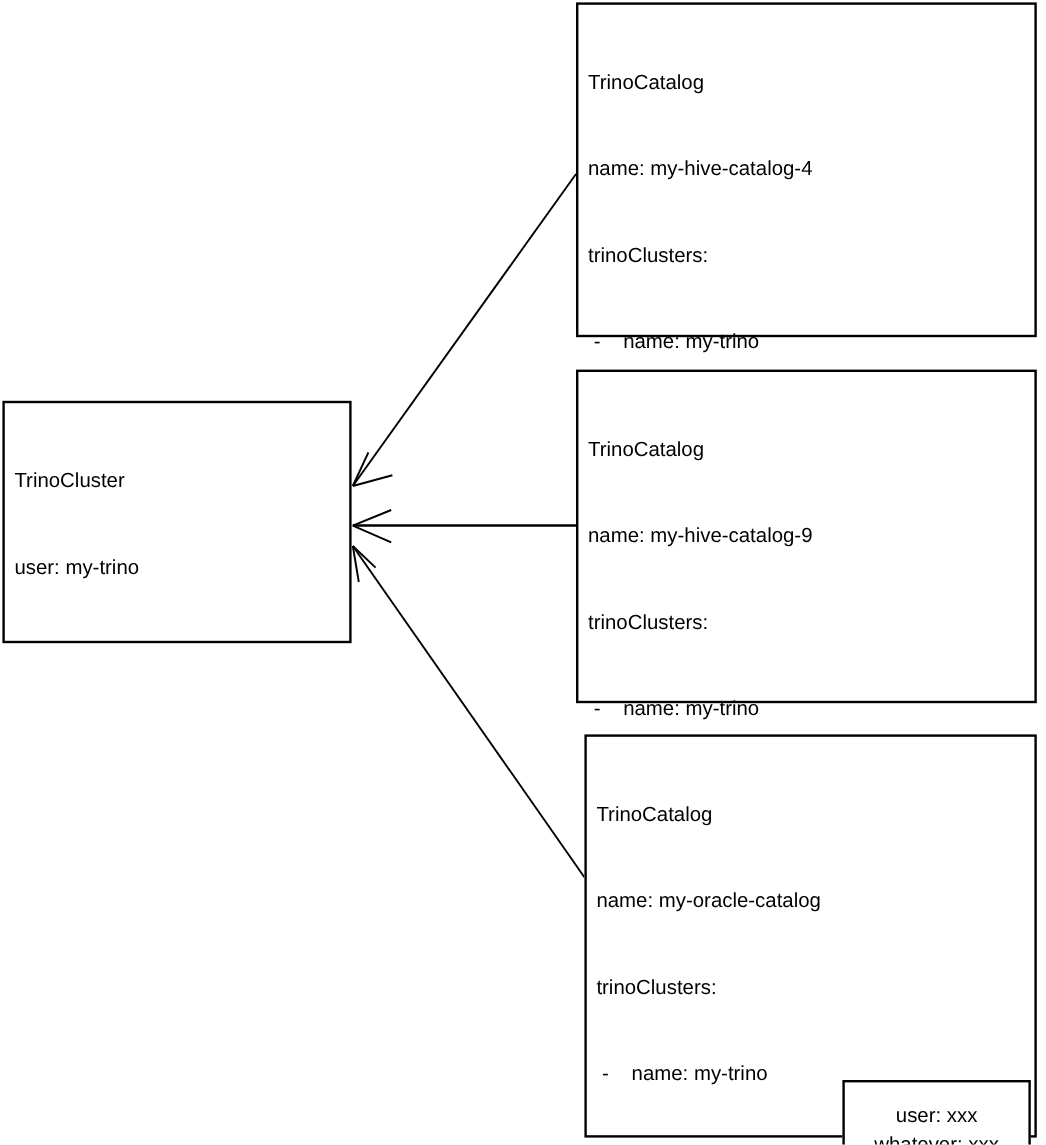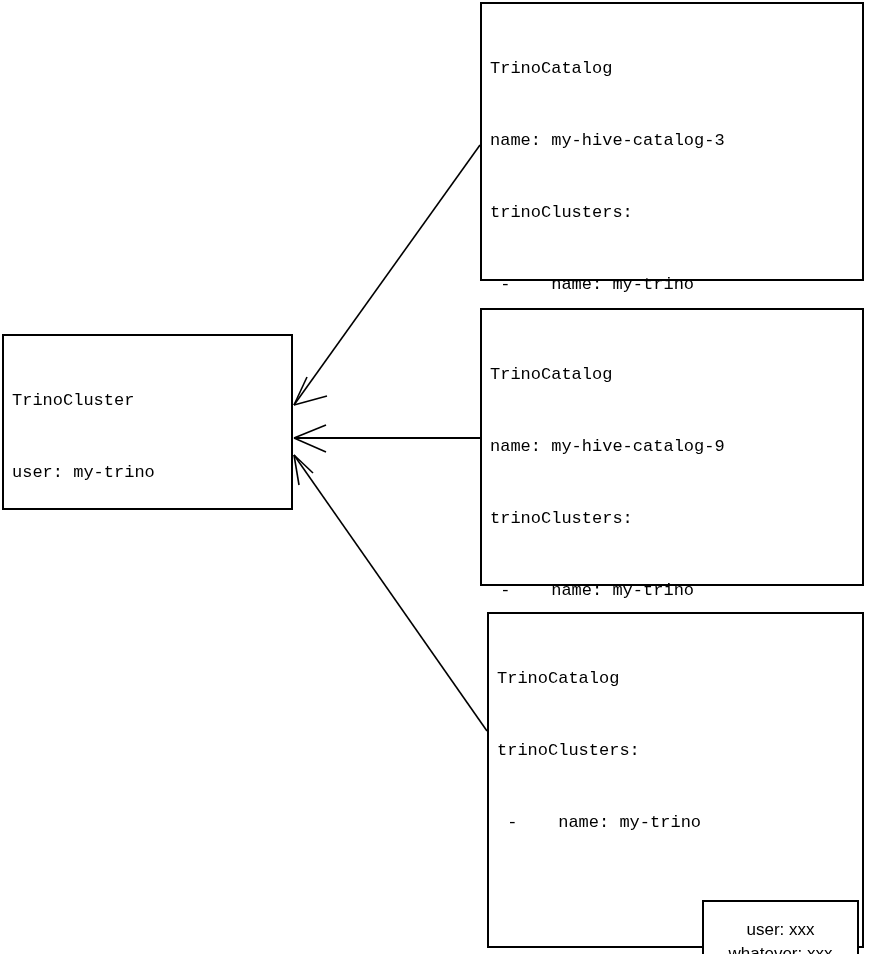--- a/index.html
+++ b/index.html
@@ -28,21 +28,20 @@
     right: 4px;
     font-size: 17px;
     line-height: 24px;
     color: #000000;
     white-space: pre;
     font-family: "Liberation Sans", sans-serif;
   }
   .yaml .line {
     white-space: pre;
     display: block;
-    font-family: Liberation Mono, monospace;
   }
   #secret-box {
     position: absolute;
     box-sizing: border-box;
     background: #ffffff;
     border: 2px solid #000000;
     display: flex;
     flex-direction: column;
     align-items: center;
     justify-content: center;
@@ -87,31 +86,31 @@
       <line x1="294" y1="455" x2="299" y2="485" stroke="#000000" stroke-width="1.6"></line>
     </g>
 
     <g>
       <line x1="761" y1="815" x2="785" y2="853" stroke="#000000" stroke-width="1.8"></line>
       <line x1="785" y1="853" x2="784" y2="828" stroke="#000000" stroke-width="1.8"></line>
       <line x1="785" y1="853" x2="757" y2="836" stroke="#000000" stroke-width="1.8"></line>
     </g>
   </svg>
 
-  <div class="box" id="cluster-box" style="left:2px; top:334px; width:291px; height:176px;">
+  <div class="box" id="cluster-box" style="left:2px; top:334px; width:291px; height:202px;">
     <div class="yaml">
       <span class="line">TrinoCluster</span>
       <span class="line">user: my-trino</span>
     </div>
   </div>
 
   <div class="box" id="catalog-box-1" style="left:480px; top:2px; width:384px; height:279px;">
     <div class="yaml">
       <span class="line">TrinoCatalog</span>
-      <span class="line">name: my-hive-catalog-3</span>
+      <span class="line">name: my-hive-catalog-4</span>
       <span class="line">trinoClusters:</span>
       <span class="line"> -    name: my-trino</span>
       <span class="line">hive:</span>
       <span class="line">   s3: # S3ConnnectionSpec</span>
       <span class="line">      inline:</span>
       <span class="line">         host: minio</span>
       <span class="line">   metastore: # whatever</span>
     </div>
   </div>
 
@@ -124,20 +123,21 @@
       <span class="line">hive:</span>
       <span class="line">   hdfs:</span>
       <span class="line">      # TBD</span>
       <span class="line">   metastore: # whatever</span>
     </div>
   </div>
 
   <div class="box" id="catalog-box-3" style="left:487px; top:612px; width:377px; height:336px;">
     <div class="yaml">
       <span class="line">TrinoCatalog</span>
+      <span class="line">name: my-oracle-catalog</span>
       <span class="line">trinoClusters:</span>
       <span class="line"> -    name: my-trino</span>
       
       
       
     </div>
   </div>
 
   <div id="secret-box" style="left:702px; top:900px; width:157px; height:83px;">
     <span class="line">user: xxx</span>

